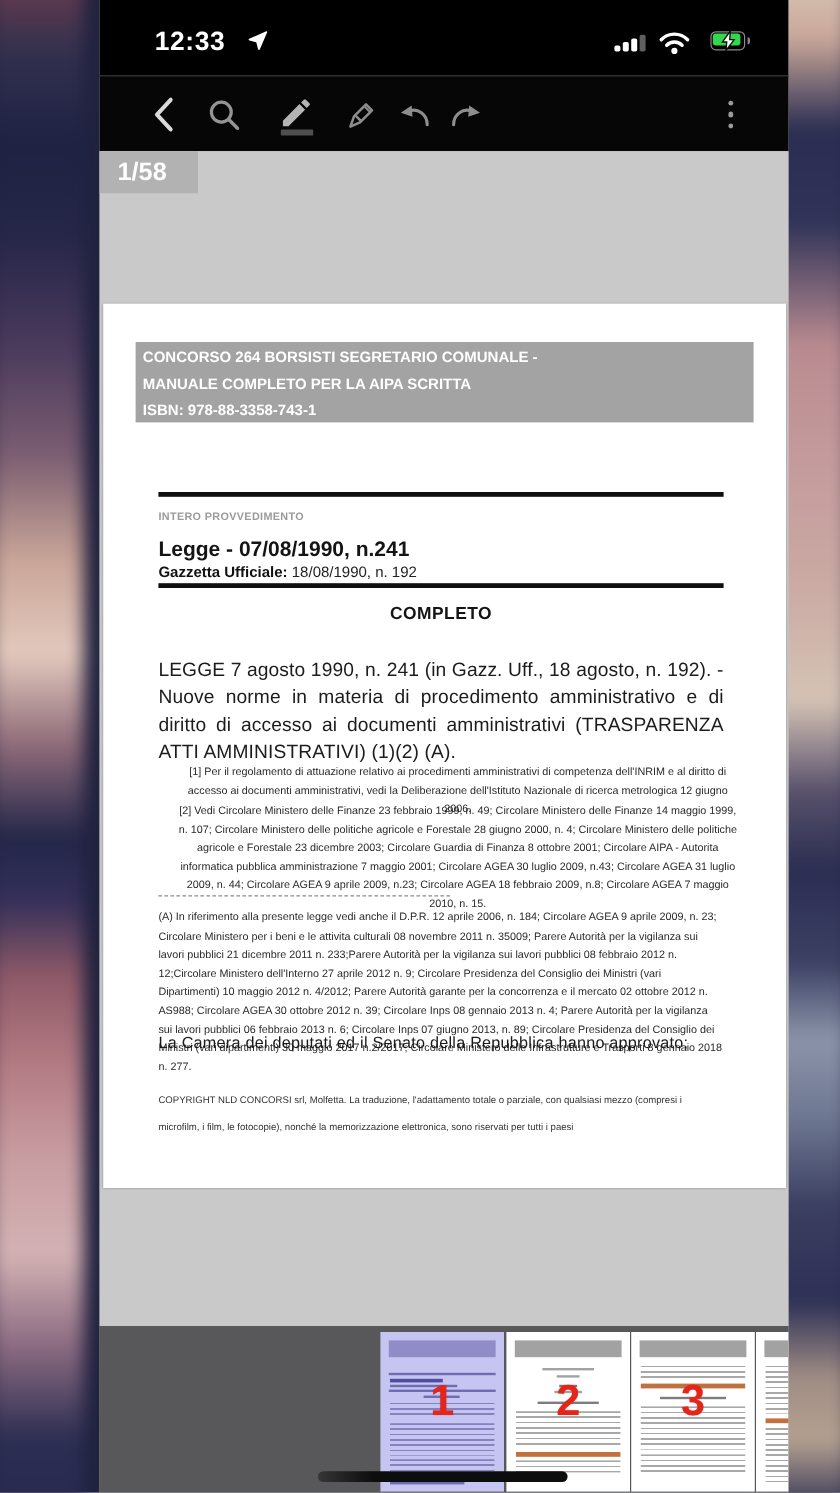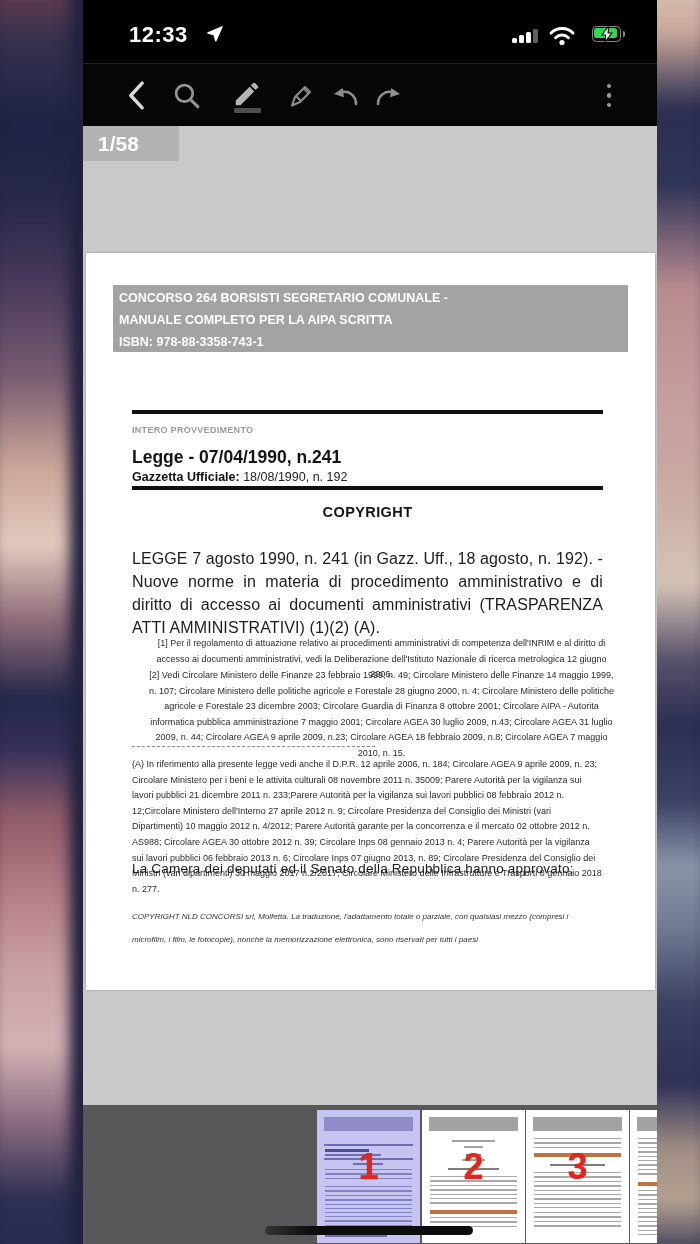--- a/index.html
+++ b/index.html
@@ -40,41 +40,41 @@
   .t-pencil { left:138px; width:52px; flex-direction:column; }
   .t-pencil .under { width:27px; height:5px; background:#4f4f4f; border-radius:1px; margin-top:-1px; }
   .t-pen { left:196px; width:44px; }
   .t-undo { left:240px; width:44px; }
   .t-redo { left:284px; width:44px; }
   .t-menu { right:38px; width:20px; }
   .t-menu .dot { width:4.5px; height:4.5px; border-radius:50%; background:#9a9a9a; margin:2.6px 0; }
 
   
   .viewer { position:absolute; left:0; top:126px; width:574px; height:979px; background:#c9c9c9; }
-  .page-badge { position:absolute; left:0; top:0; width:96px; height:35px; background:#b2b2b2;
+  .page-badge { position:absolute; left:0; top:0; width:82px; height:35px; background:#b2b2b2;
     color:#fff; font-size:21px; font-weight:bold; line-height:35px; padding-left:15px; }
 
   .page { position:absolute; left:3px; top:127px; width:569px; height:737px; background:#fff; box-shadow:0 0 2px rgba(0,0,0,.3); }
   .hdr-box { position:absolute; left:27px; top:32px; width:515px; height:67px; background:#a3a3a3;
     color:#fff; font-weight:bold; font-size:12.5px; line-height:22px; padding:2px 0 0 6px; }
   .rule { position:absolute; left:46px; width:471px; height:3.5px; background:#101010; }
   .r1 { top:157px; } .r2 { top:233px; }
   .sec-label { position:absolute; left:46px; top:172px; color:#9b9b9b; font-size:9px; font-weight:bold; letter-spacing:.3px; }
   .doc-title { position:absolute; left:46px; top:194px; font-size:17.5px; font-weight:bold; color:#141414; }
   .gazzetta { position:absolute; left:46px; top:217px; font-size:12.5px; color:#222; }
   .gazzetta b { color:#111; }
   .epigrafe { position:absolute; left:46px; top:251px; width:471px; text-align:center; font-size:14.5px; font-weight:bold; letter-spacing:.4px; color:#141414; }
   .lead { position:absolute; left:46px; top:294px; width:471px; font-size:16px; line-height:23px;
     text-align:justify; color:#1c1c1c; letter-spacing:.1px; }
   .fn { position:absolute; left:60px; width:471px; font-size:9px; line-height:15.6px; color:#2a2a2a; text-align:center; }
   .fn1 { top:383px; } .fn2 { top:415px; }
   .dash-sep { position:absolute; left:46px; top:493px; width:243px; border-top:1.2px dashed #8a8a8a; }
   .note-a { position:absolute; left:46px; top:504px; width:471px; font-size:9px; line-height:15.6px; color:#2a2a2a; }
   .approval { position:absolute; left:46px; top:608px; width:471px; font-size:13.5px; color:#1a1a1a; letter-spacing:.2px; }
-  .copyright { position:absolute; left:46px; top:652px; width:471px; font-size:8px; line-height:23px; color:#333;font-style:italic; }
+  .copyright { position:absolute; left:46px; top:652px; width:471px; font-size:8px; line-height:23px; color:#333; }
 
   
   .thumb-strip { position:absolute; left:0; top:1105px; width:574px; height:139px; background:#58585a; overflow:hidden; }
   .thumb { position:absolute; top:5px; width:103px; height:133px; background:#fff; }
   .thumb.sel { background:#c6c4f0; }
   .th1 { left:234px; } .th2 { left:339px; } .th3 { left:443px; } .th4 { left:547px; }
   .m-hdr { position:absolute; left:7px; right:7px; top:7px; height:14px; background:#a2a2a2; }
   .thumb.sel .m-hdr { background:#8f8cc8; }
   .m-line { position:absolute; height:1.6px; background:#a2a2a2; }
   .thumb.sel .m-line { background:#6f6cb2; }
@@ -190,24 +190,24 @@
 
     <div class="viewer">
       <div class="page">
         <div class="hdr-box">
           <div>CONCORSO 264 BORSISTI SEGRETARIO COMUNALE -</div>
           <div>MANUALE COMPLETO PER LA AIPA SCRITTA</div>
           <div>ISBN: 978-88-3358-743-1</div>
         </div>
         <div class="rule r1"></div>
         <div class="sec-label">INTERO PROVVEDIMENTO</div>
-        <div class="doc-title">Legge - 07/04/1990, n.241</div>
+        <div class="doc-title">Legge - 07/08/1990, n.241</div>
         <div class="gazzetta"><b>Gazzetta Ufficiale:</b><span> 18/08/1990, n. 192</span></div>
         <div class="rule r2"></div>
-        <div class="epigrafe">COPYRIGHT</div>
+        <div class="epigrafe">COMPLETO</div>
         <div class="lead">LEGGE 7 agosto 1990, n. 241 (in Gazz. Uff., 18 agosto, n. 192). - Nuove norme in materia di procedimento amministrativo e di diritto di accesso ai documenti amministrativi (TRASPARENZA ATTI AMMINISTRATIVI) (1)(2) (A).</div>
         <div class="fn fn1">[1]  Per il regolamento di attuazione relativo ai procedimenti amministrativi di competenza dell'INRIM e al diritto di accesso ai documenti amministrativi, vedi la Deliberazione dell'Istituto Nazionale di ricerca metrologica 12 giugno 2006.</div>
         <div class="fn fn2">[2] Vedi Circolare Ministero delle Finanze 23 febbraio 1999, n. 49; Circolare Ministero delle Finanze 14 maggio 1999, n. 107; Circolare Ministero delle politiche agricole e Forestale 28 giugno 2000, n. 4; Circolare Ministero delle politiche agricole e Forestale 23 dicembre 2003; Circolare Guardia di Finanza 8 ottobre 2001; Circolare AIPA - Autorita informatica pubblica amministrazione 7 maggio 2001; Circolare AGEA 30 luglio 2009, n.43; Circolare AGEA 31 luglio 2009, n. 44; Circolare AGEA 9 aprile 2009, n.23; Circolare AGEA 18 febbraio 2009, n.8; Circolare AGEA 7 maggio 2010, n. 15.</div>
         <div class="dash-sep"></div>
         <div class="note-a">(A) In riferimento alla presente legge vedi anche il D.P.R. 12 aprile 2006, n. 184; Circolare AGEA 9 aprile 2009, n. 23; Circolare Ministero per i beni e le attivita culturali 08 novembre 2011 n. 35009; Parere Autorità per la vigilanza sui lavori pubblici 21 dicembre 2011 n. 233;Parere Autorità per la vigilanza sui lavori pubblici 08 febbraio 2012 n. 12;Circolare Ministero dell'Interno 27 aprile 2012 n. 9; Circolare Presidenza del Consiglio dei Ministri (vari Dipartimenti) 10 maggio 2012 n. 4/2012; Parere Autorità garante per la concorrenza e il mercato 02 ottobre 2012 n. AS988; Circolare AGEA 30 ottobre 2012 n. 39; Circolare Inps 08 gennaio 2013 n. 4; Parere Autorità per la vigilanza sui lavori pubblici 06 febbraio 2013 n. 6; Circolare Inps 07 giugno 2013, n. 89; Circolare Presidenza del Consiglio dei Ministri (vari dipartimenti) 30 maggio 2017 n.2/2017; Circolare Ministero delle Infrastrutture e Trasporti 8 gennaio 2018 n. 277.</div>
         <div class="approval">La Camera dei deputati ed il Senato della Repubblica hanno approvato;</div>
         <div class="copyright">COPYRIGHT NLD CONCORSI srl, Molfetta. La traduzione, l'adattamento totale o parziale, con qualsiasi mezzo (compresi i microfilm, i film, le fotocopie), nonché la memorizzazione elettronica, sono riservati per tutti i paesi</div>
       </div>
       <div class="page-badge">1/58</div>
     </div>

